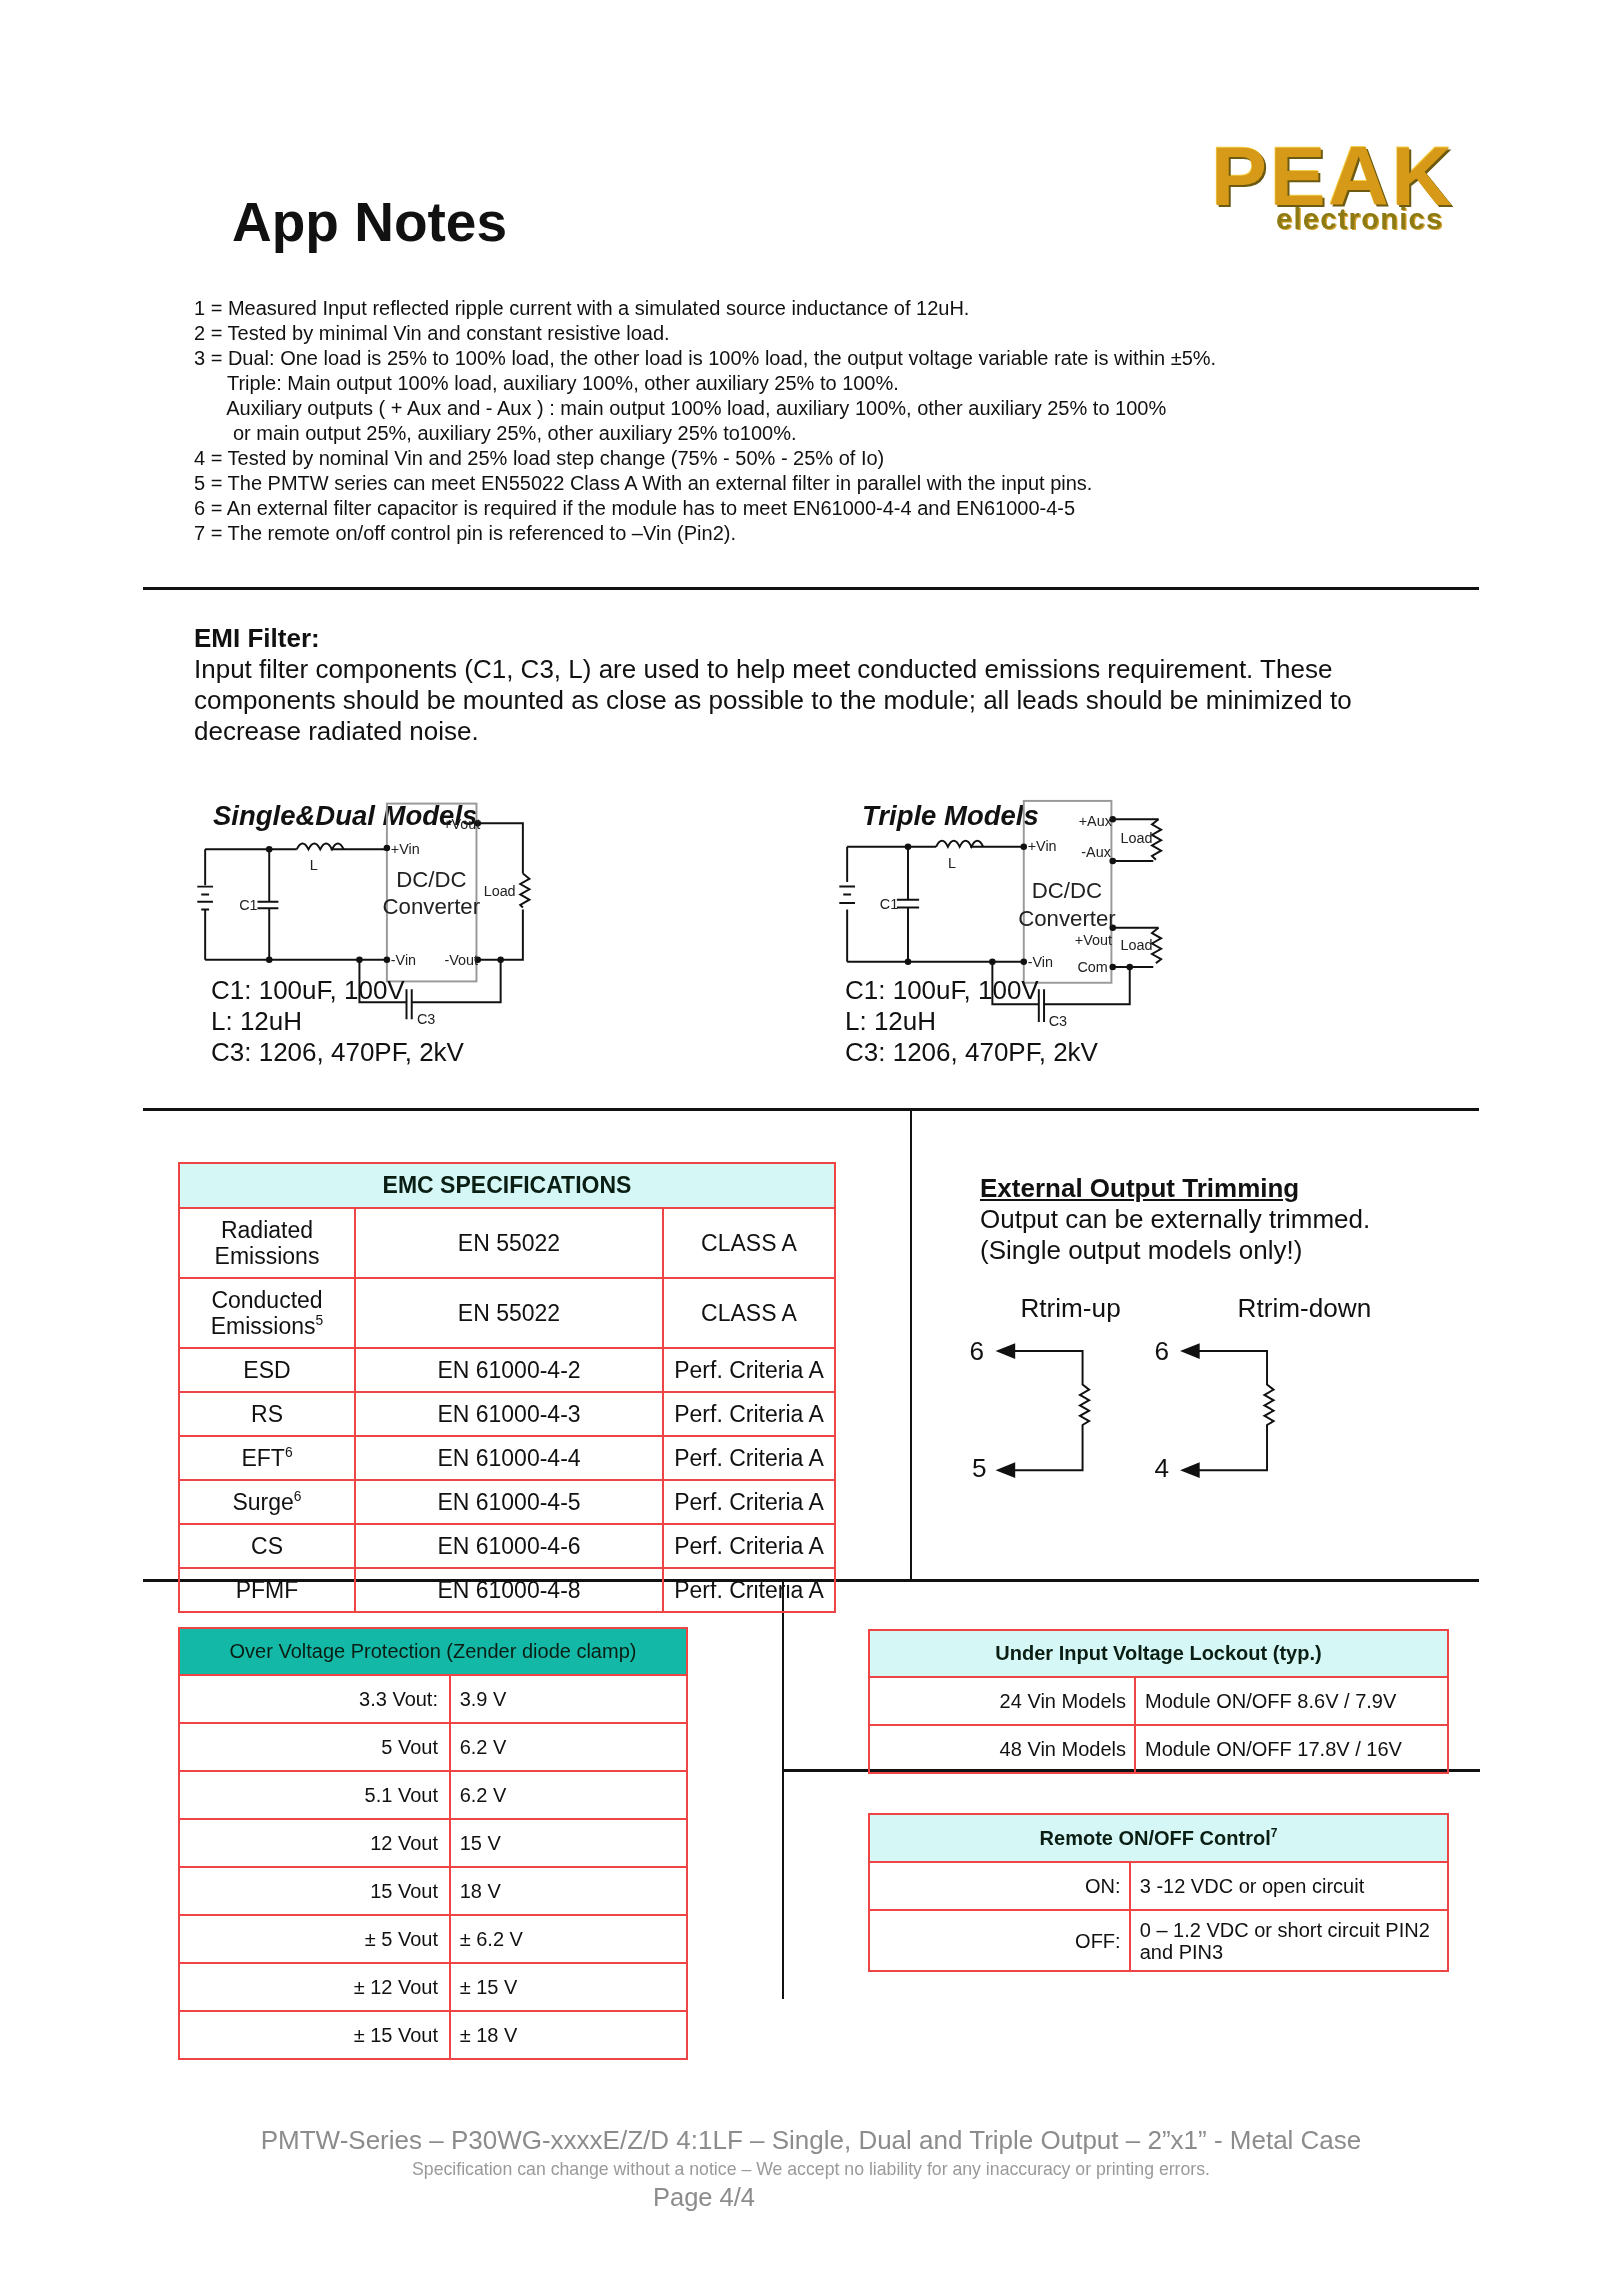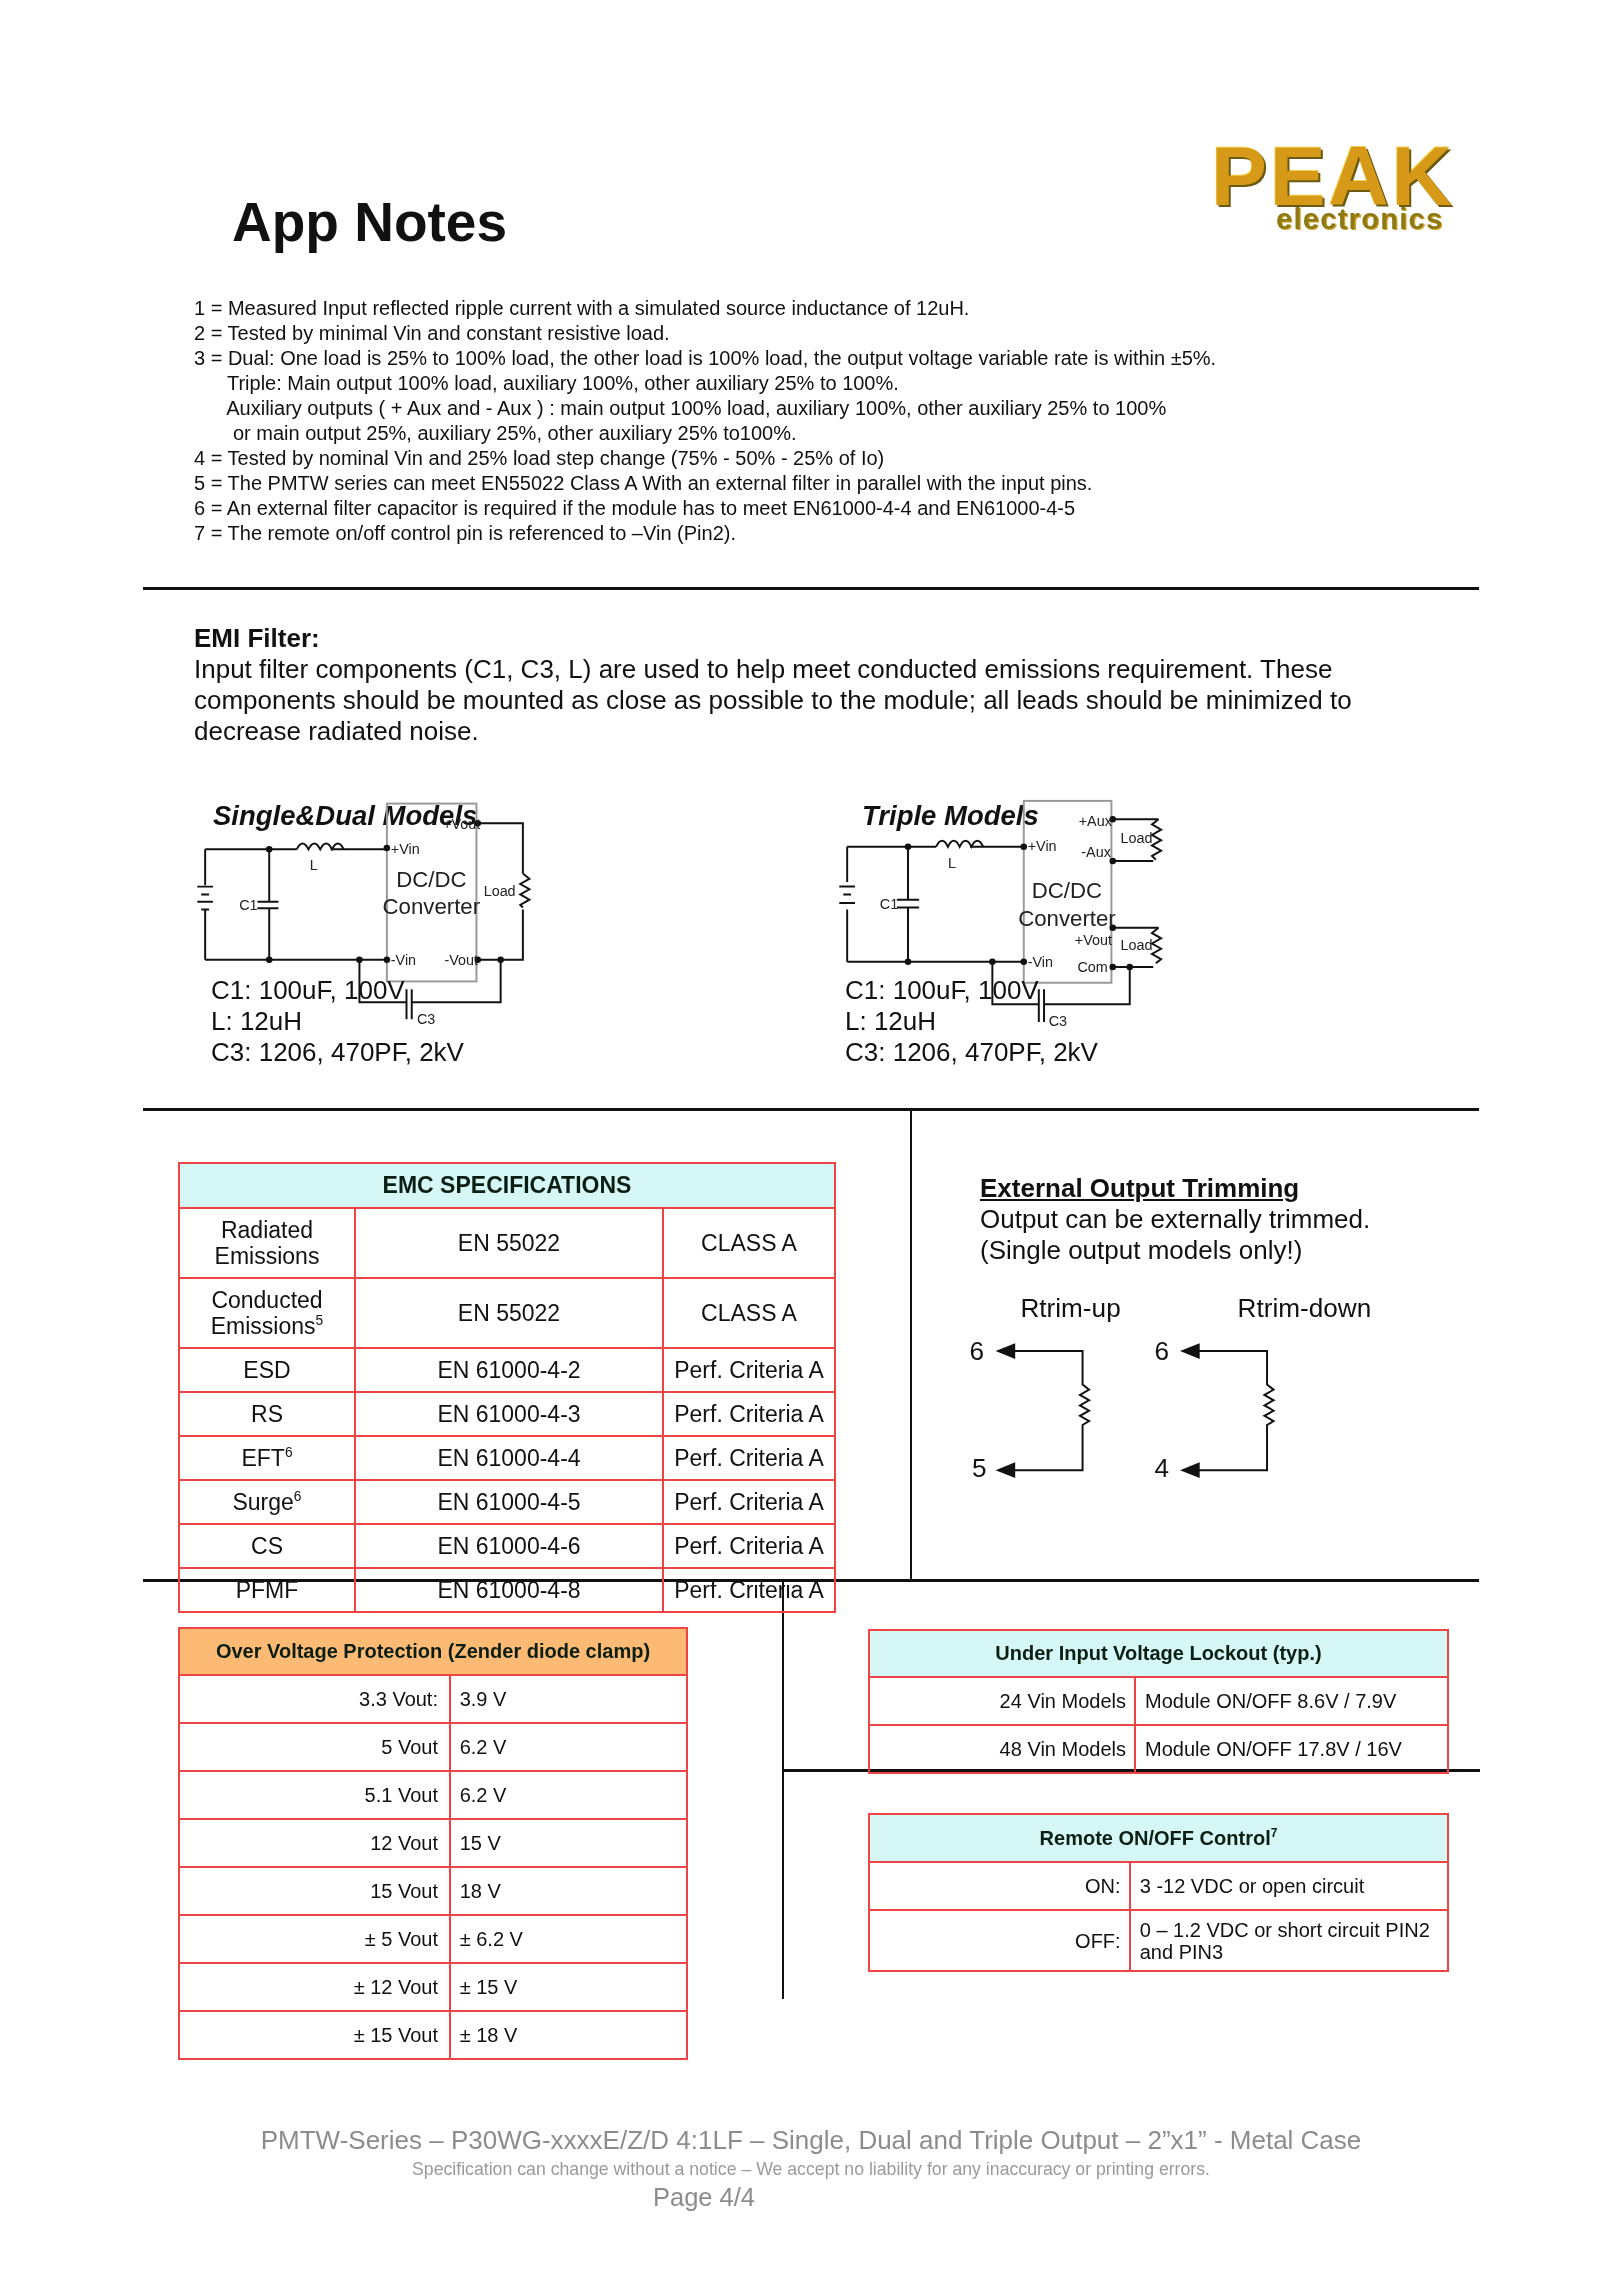--- a/index.html
+++ b/index.html
@@ -40,21 +40,21 @@
   .emc { left: 178px; top: 1162px; width: 658px; font-size: 23px; }
   .emc th { background: #d5f8f6; font-weight: bold; height: 31px; color: #0b1e14; }
   .emc td { text-align: center; line-height: 26px; }
   .emc td.c1 { width: 162px; }
   .emc td.c2 { width: 294px; }
   .emc tr.tall td { height: 56px; }
   .emc tr.norm td { height: 30px; }
   sup { font-size: 60%; vertical-align: super; line-height: 0; }
 
   .ovp { left: 178px; top: 1627px; width: 510px; font-size: 20px; }
-  .ovp th { background: #fdba74; font-weight: bold; height: 33px; color: #0b1e14; }
+  .ovp th { background: #14b8a6; font-weight: normal; height: 33px; color: #0b1e14; }
   .ovp td { height: 34px; }
   .ovp td.l { text-align: right; padding-right: 10.5px; width: 252px; }
   .ovp td.r { text-align: left; padding-left: 9.2px; border-radius: 15px; }
 
   .uivl { left: 868px; top: 1629px; width: 581px; font-size: 20px; }
   .uivl th { background: #d5f8f6; font-weight: bold; height: 33px; color: #0b1e14; }
   .uivl td { height: 34px; }
   .uivl td.l { text-align: right; padding-right: 7.9px; width: 250px; }
   .uivl td.r { text-align: left; padding-left: 9.2px; }
 

